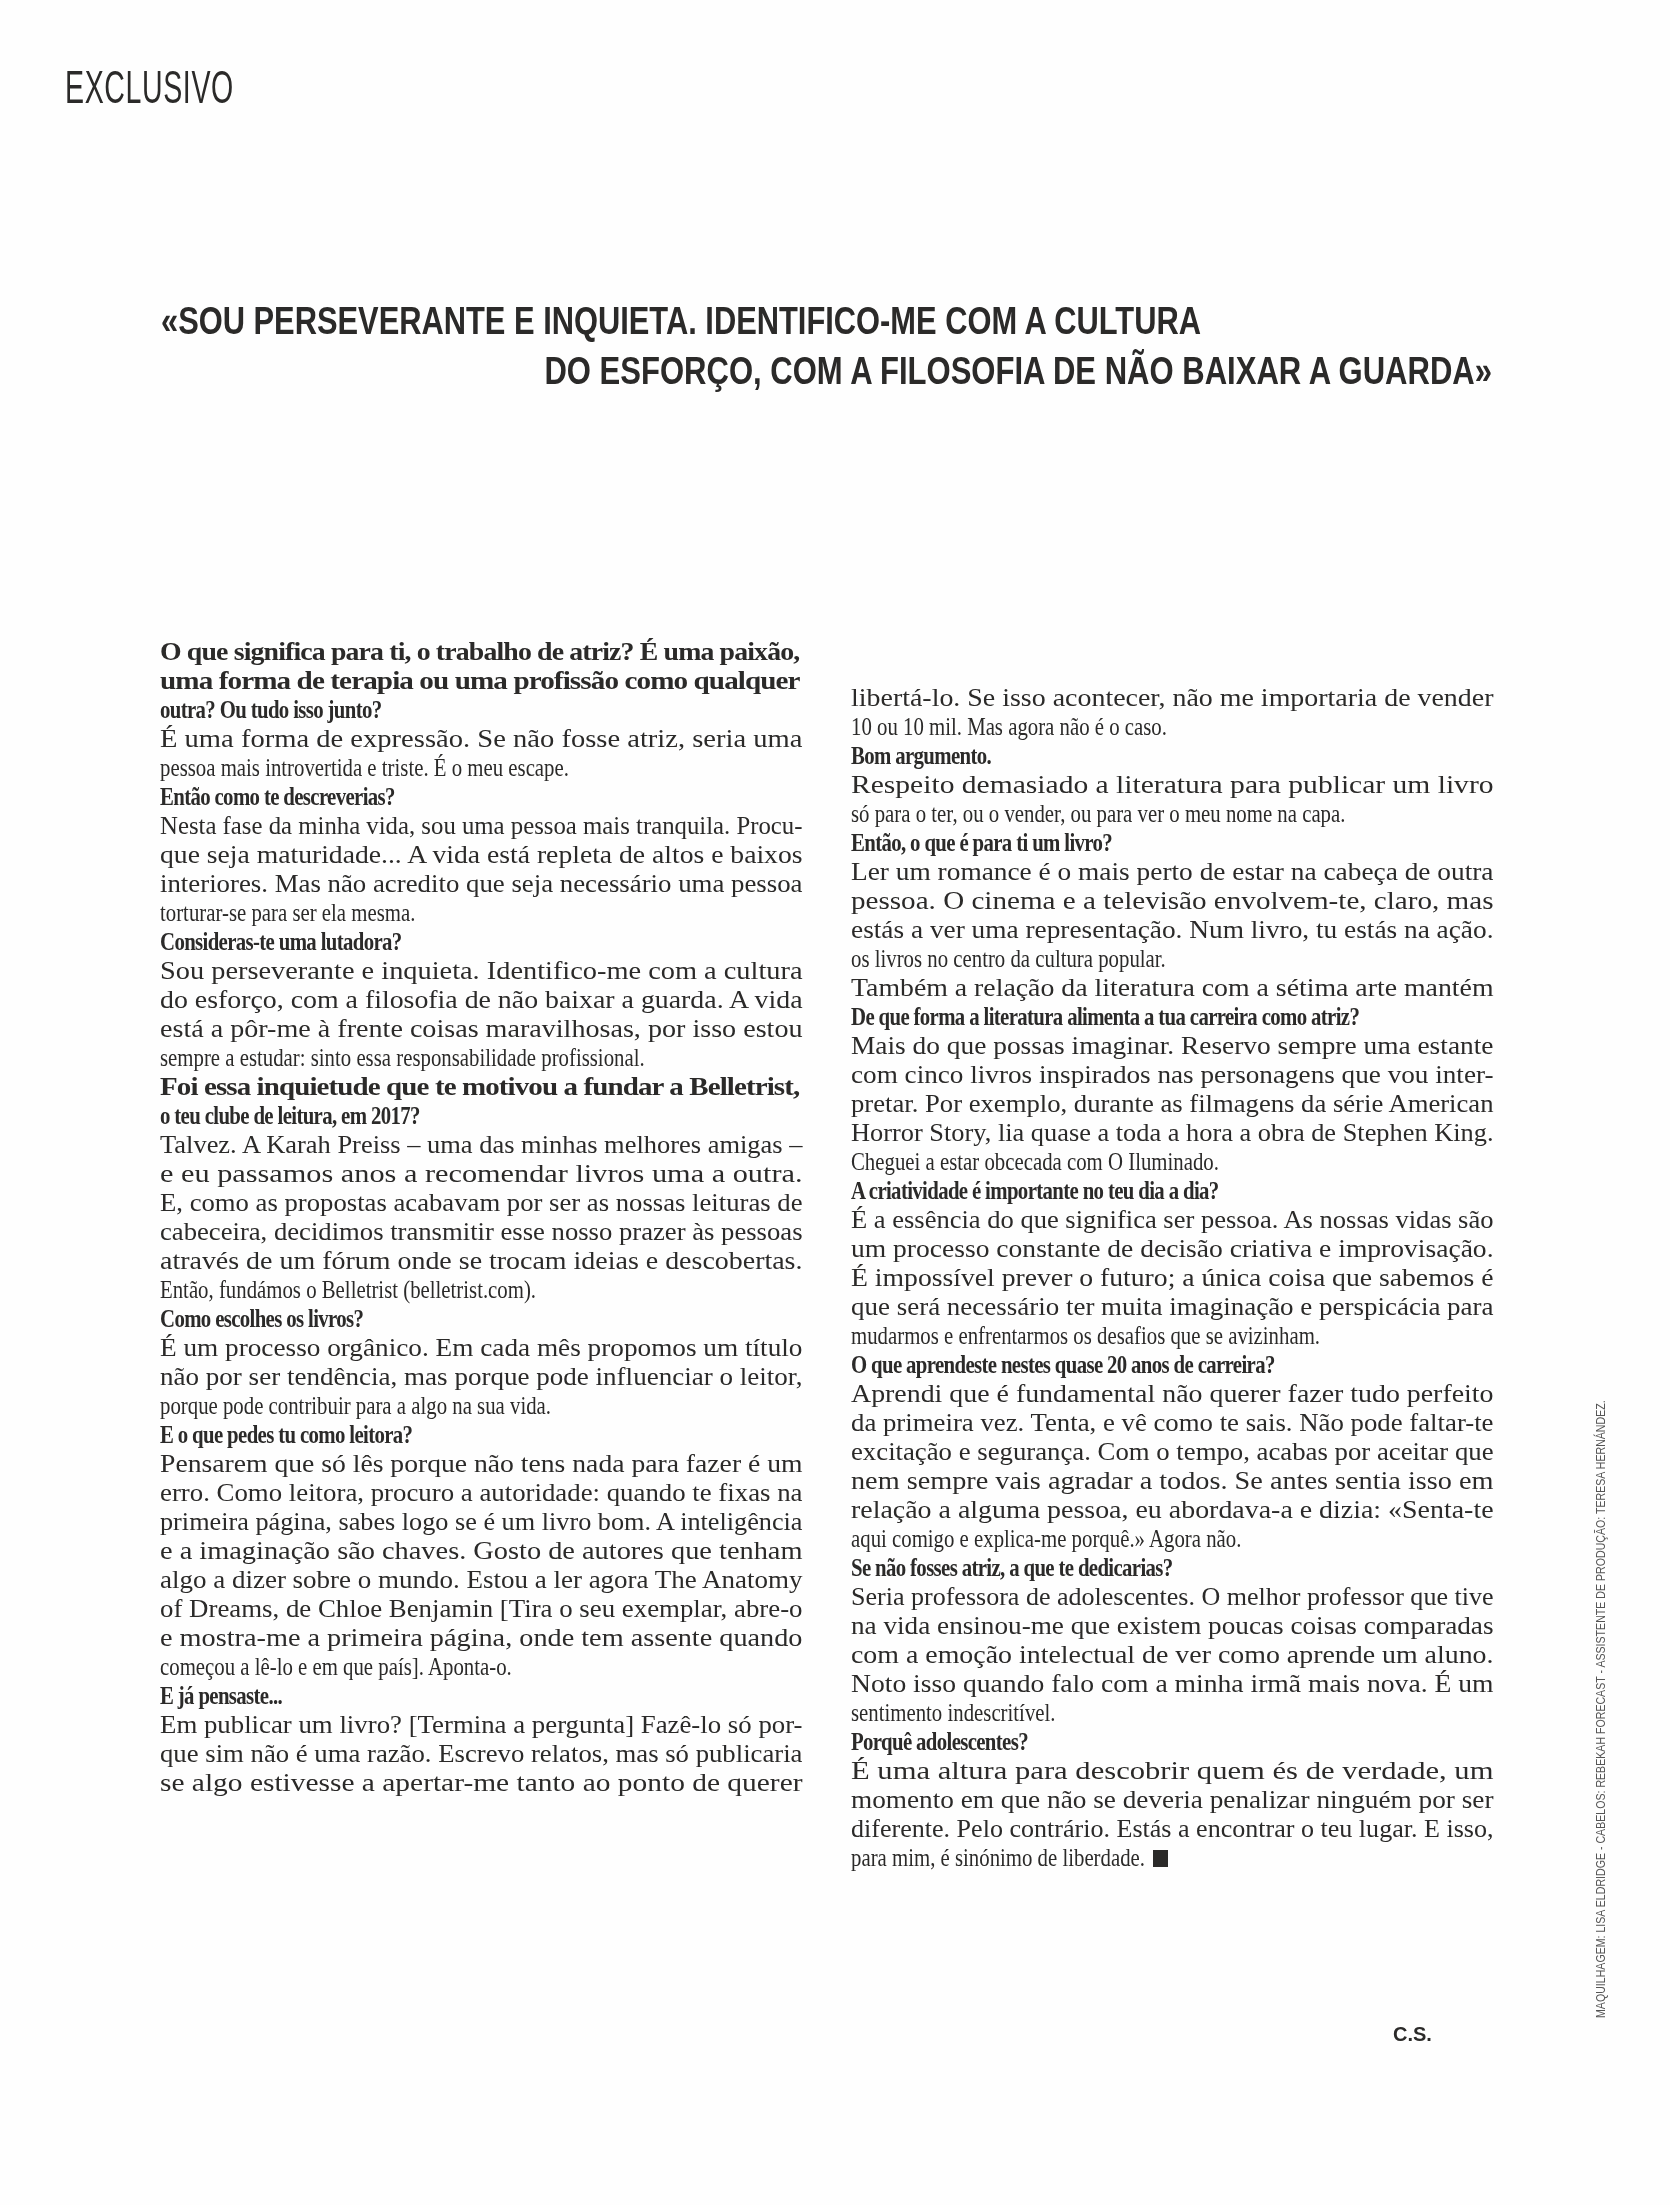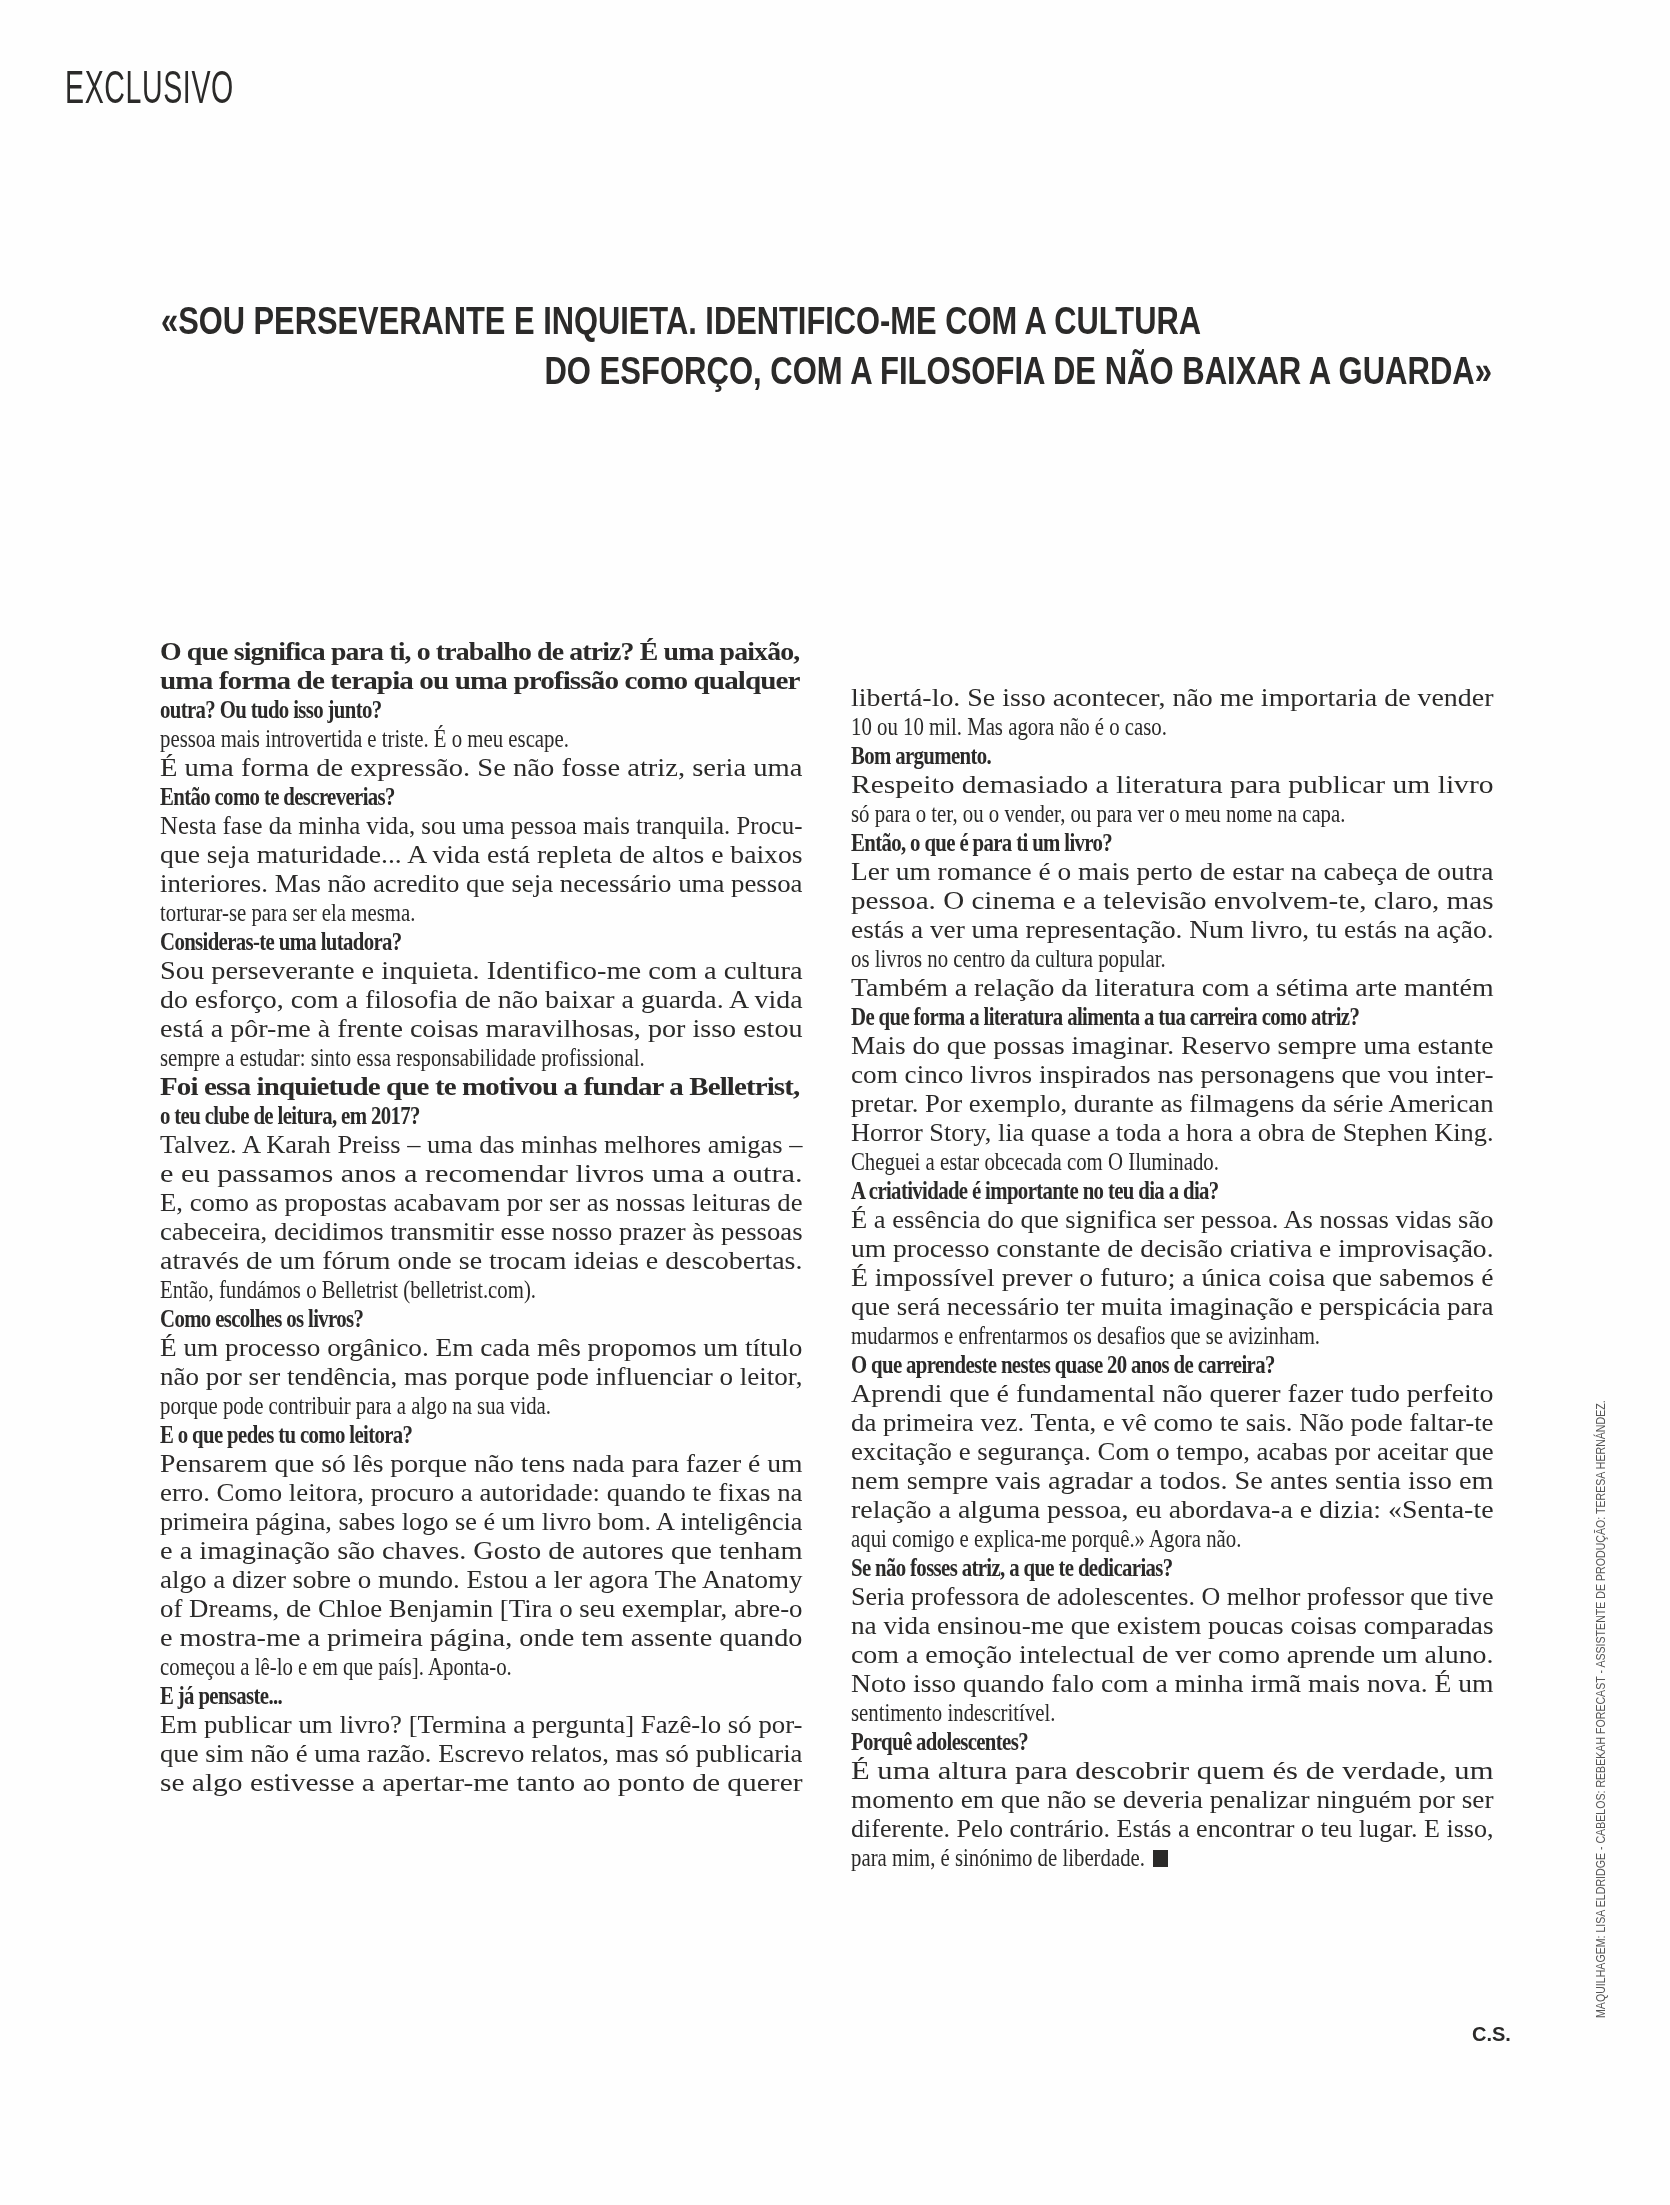--- a/index.html
+++ b/index.html
@@ -27,40 +27,40 @@
   .line.q { font-weight:bold; letter-spacing:-0.8px; }
   .credit {
     position:absolute; left:1594px; top:2018px;
     transform:rotate(-90deg); transform-origin:left top;
     font-family:"Liberation Sans", sans-serif; font-size:13.6px; line-height:13.6px;
     white-space:nowrap; color:#555; letter-spacing:0px;
   }
   .credit .inner { display:inline-block; transform:scaleX(0.78); transform-origin:left top; }
   .endmark { display:inline-block; width:15px; height:17px; background:#2b2a29; margin-left:7px; vertical-align:-1px; }
   .signature {
-    position:absolute; left:1472px; top:2023px;
+    position:absolute; left:1393px; top:2023px;
     font-family:"Liberation Sans", sans-serif; font-weight:bold; font-size:20px; line-height:22px; color:#2b2a29;
   }
 </style>
 </head>
 <body>
 
 <div class="section-label">EXCLUSIVO</div>
 
 <div class="pullquote">
   <div class="pq-line l1" style="transform: scaleX(0.7907);">«SOU PERSEVERANTE E INQUIETA. IDENTIFICO-ME COM A CULTURA</div>
   <div class="pq-line l2" style="transform: scaleX(0.7956);">DO ESFORÇO, COM A FILOSOFIA DE NÃO BAIXAR A GUARDA»</div>
 </div>
 
 <div class="column left">
     <div class="line q"><span class="inner" style="transform: scaleX(1.0696);">O que significa para ti, o trabalho de atriz? É uma paixão,</span></div>
     <div class="line q"><span class="inner" style="transform: scaleX(1.1199);">uma forma de terapia ou uma profissão como qualquer</span></div>
     <div class="line q"><span class="inner" style="transform: scaleX(0.8);">outra? Ou tudo isso junto?</span></div>
+    <div class="line"><span class="inner" style="transform: scaleX(1.0987);">É uma forma de expressão. Se não fosse atriz, seria uma</span></div>
     <div class="line"><span class="inner" style="transform: scaleX(0.8);">pessoa mais introvertida e triste. É o meu escape.</span></div>
-    <div class="line"><span class="inner" style="transform: scaleX(1.0987);">É uma forma de expressão. Se não fosse atriz, seria uma</span></div>
     <div class="line q"><span class="inner" style="transform: scaleX(0.8);">Então como te descreverias?</span></div>
     <div class="line"><span class="inner" style="transform: scaleX(0.9527);">Nesta fase da minha vida, sou uma pessoa mais tranquila. Procu-</span></div>
     <div class="line"><span class="inner" style="transform: scaleX(1.0632);">que seja maturidade... A vida está repleta de altos e baixos</span></div>
     <div class="line"><span class="inner" style="transform: scaleX(1.0312);">interiores. Mas não acredito que seja necessário uma pessoa</span></div>
     <div class="line"><span class="inner" style="transform: scaleX(0.8);">torturar-se para ser ela mesma.</span></div>
     <div class="line q"><span class="inner" style="transform: scaleX(0.8);">Consideras-te uma lutadora?</span></div>
     <div class="line"><span class="inner" style="transform: scaleX(1.0907);">Sou perseverante e inquieta. Identifico-me com a cultura</span></div>
     <div class="line"><span class="inner" style="transform: scaleX(1.0709);">do esforço, com a  filosofia de não baixar a guarda. A vida</span></div>
     <div class="line"><span class="inner" style="transform: scaleX(1.0809);">está a pôr-me à frente coisas maravilhosas, por isso estou</span></div>
     <div class="line"><span class="inner" style="transform: scaleX(0.8);">sempre a estudar: sinto essa responsabilidade profissional.</span></div>

